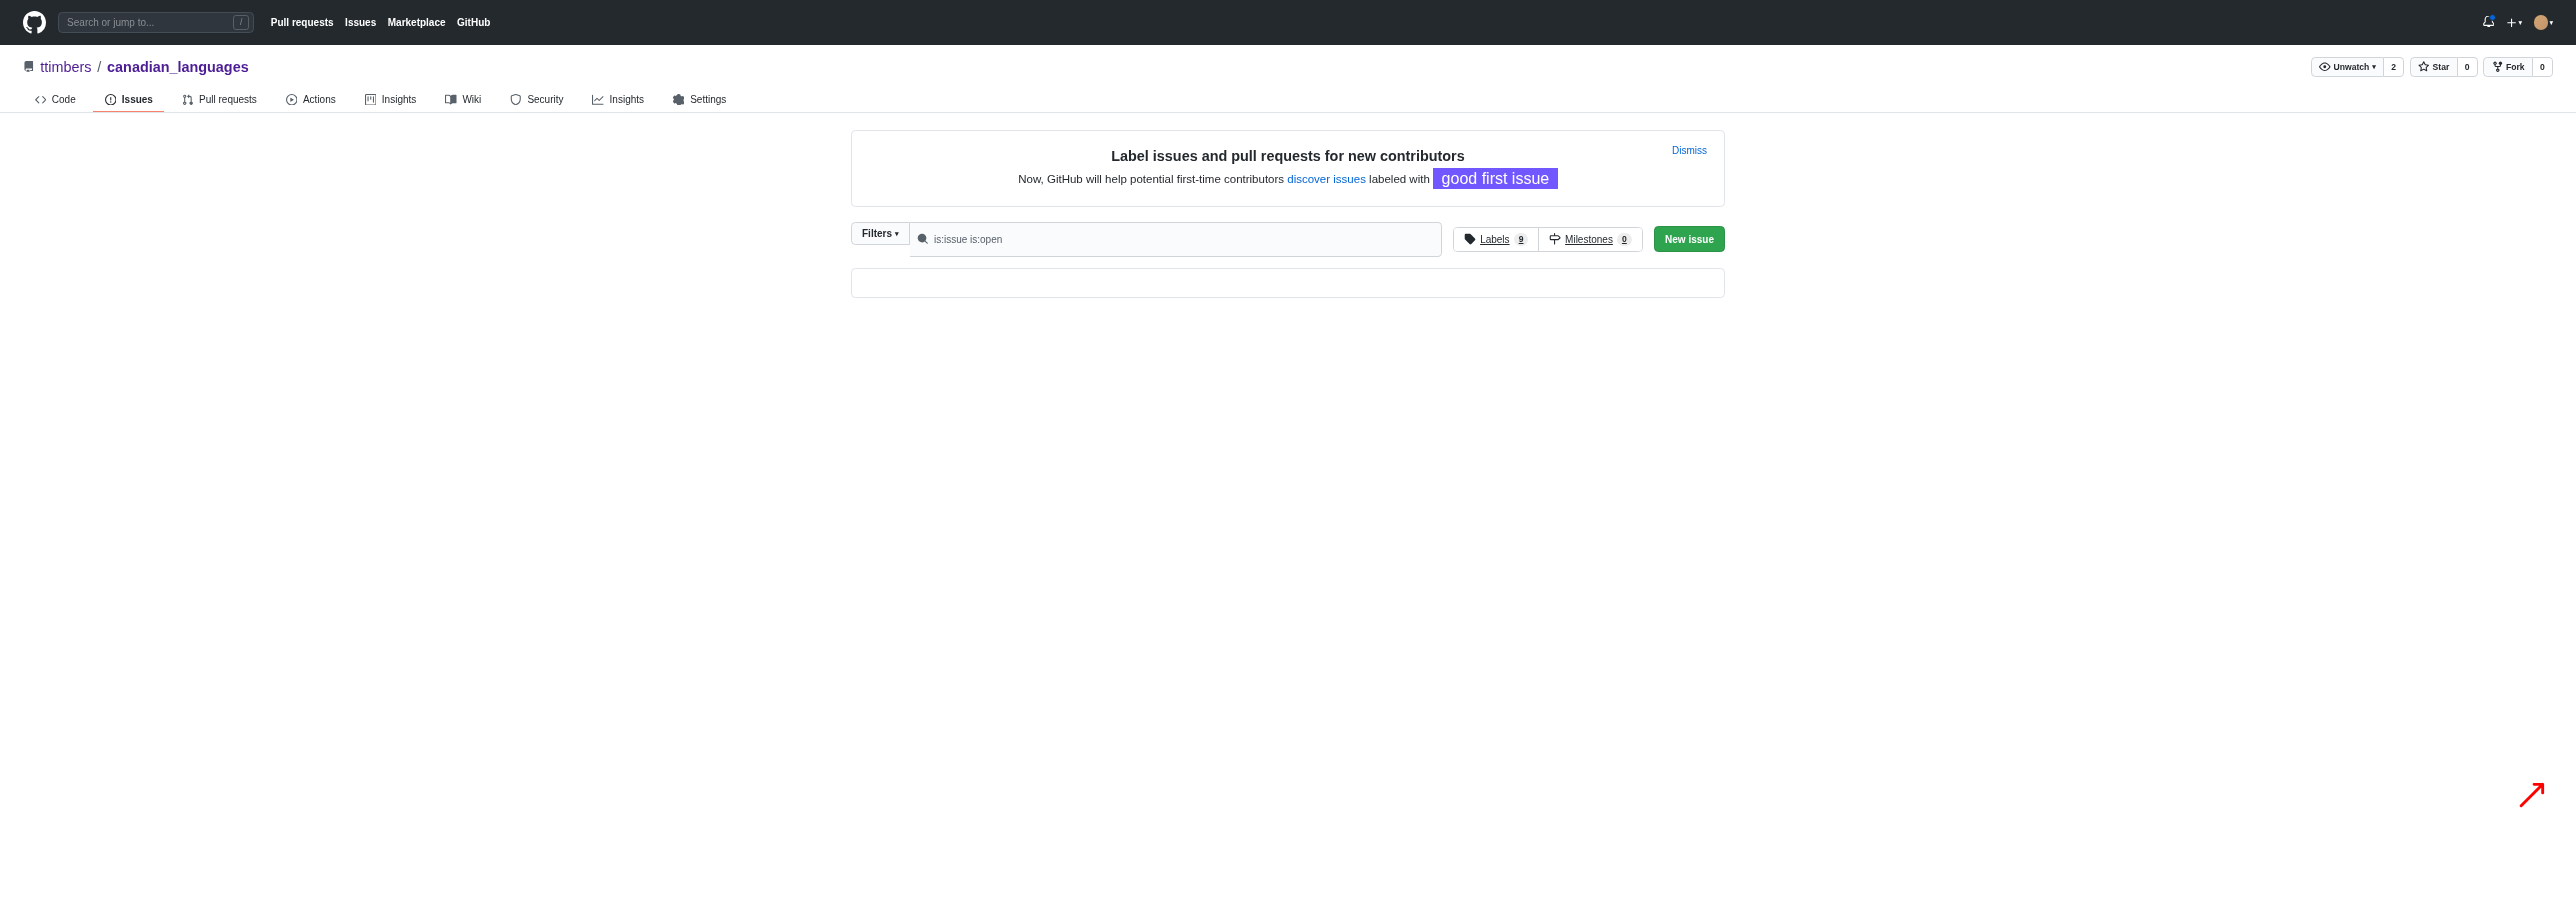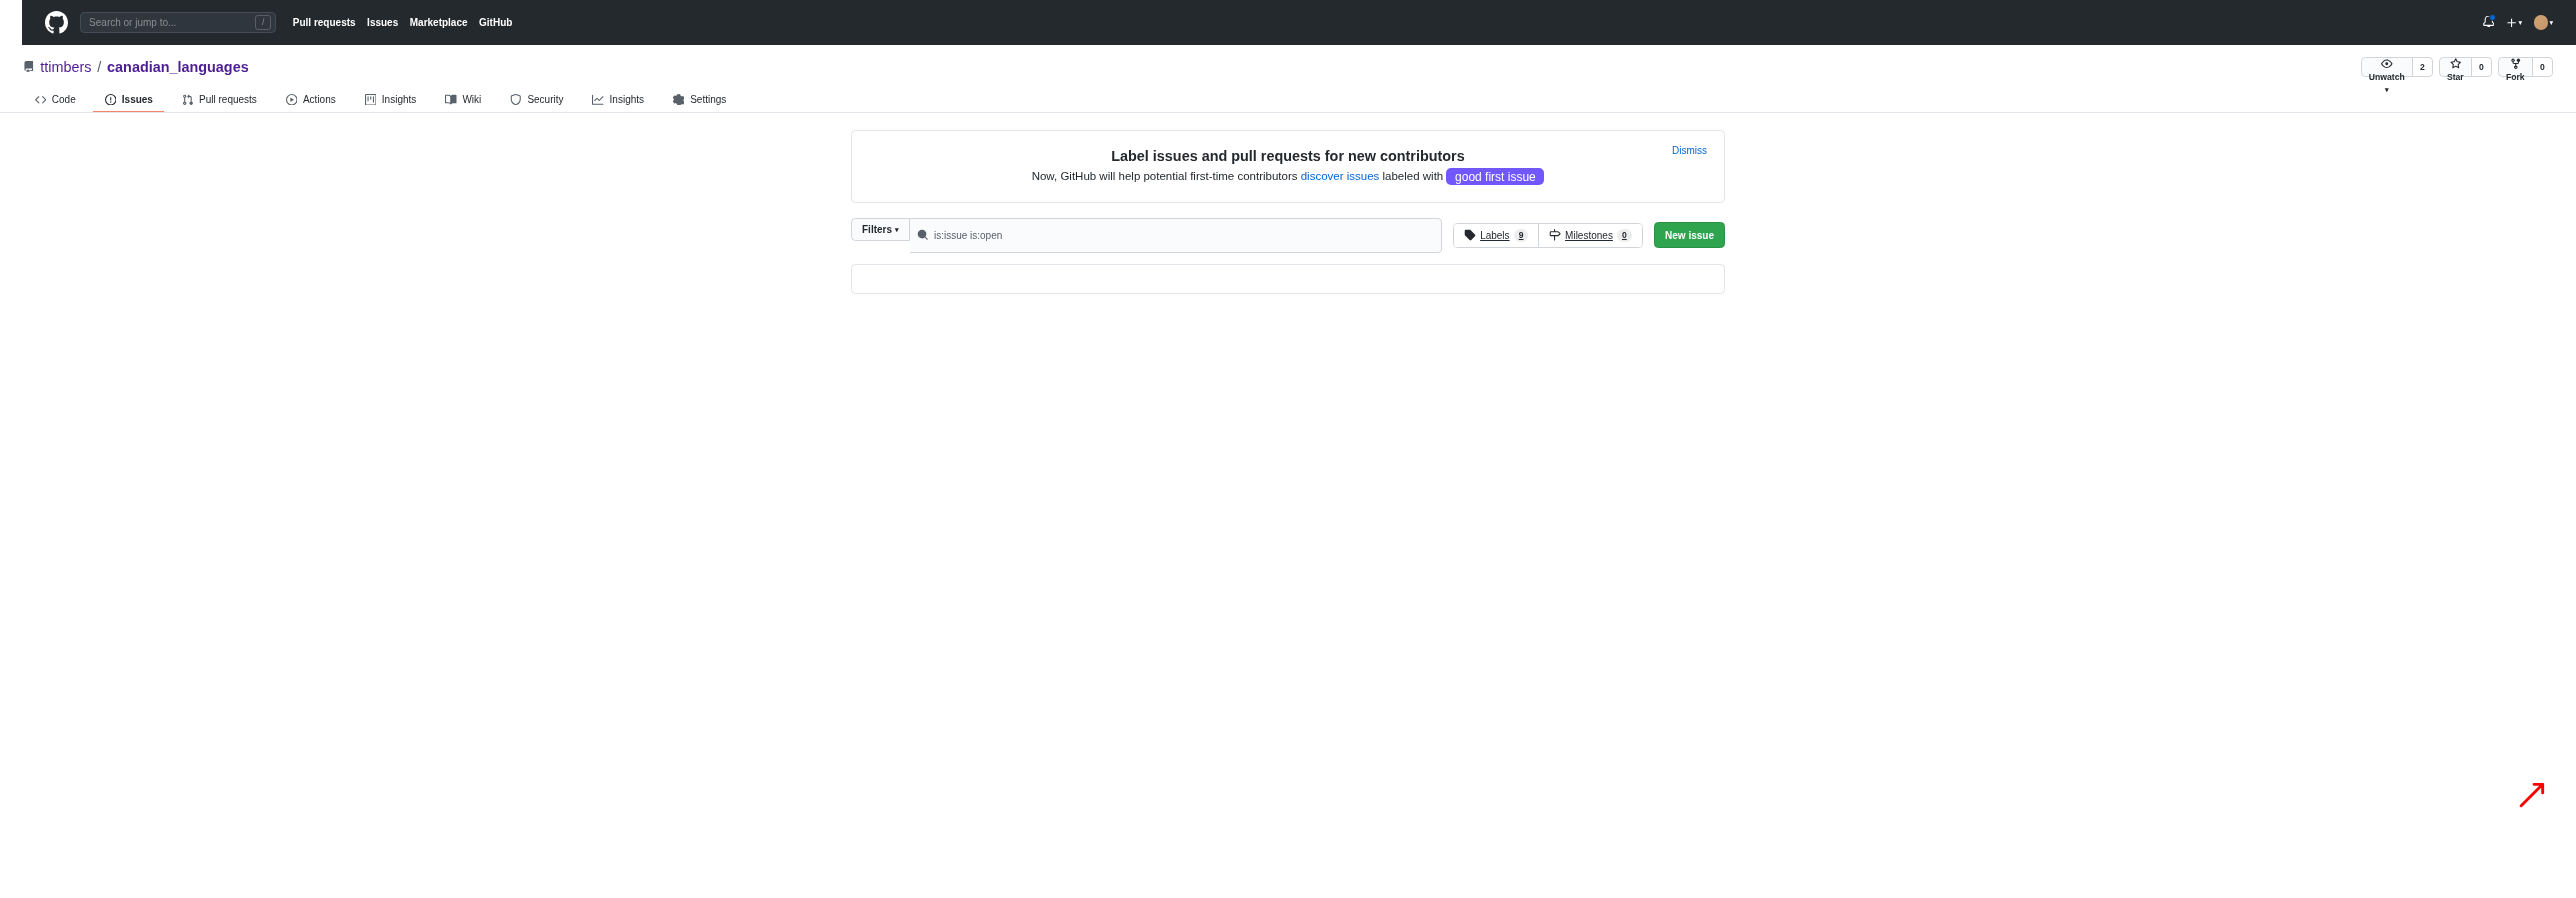--- a/index.html
+++ b/index.html
@@ -1,17 +1,17 @@
 <!DOCTYPE html>
 <html style="font-size:11.5px"><head>
 <meta charset="utf-8">
 <style>
 * { box-sizing: border-box; margin: 0; padding: 0; }
 body { font-family: -apple-system, BlinkMacSystemFont, "Segoe UI", Helvetica, Arial, sans-serif; font-size: 10px; color: #24292e; background: #fff; }
-.topbar { background: #24292e; height: 45px; display: flex; align-items: center; padding: 12px 23px; gap: 11.5px; margin-left: 22px; }
+.topbar { background: #24292e; height: 45px; display: flex; align-items: center; padding: 12px 23px; gap: 11.5px; }
 .logo-wrap { color: #fff; display: flex; align-items: center; }
 .search-wrap { position: relative; display: flex; align-items: center; }
 .search-input { width: 196px; height: 21.6px; background: #2f363d; border: 0.7px solid #444d56; border-radius: 4.3px; padding: 0 8.6px; color: #fff; font-size: 10px; outline: none; }
 .search-input::placeholder { color: #8a8f94; }
 .slash { position: absolute; right: 4.3px; width: 16px; height: 14.4px; border: 0.7px solid #5a5f66; border-radius: 2.9px; display: flex; align-items: center; justify-content: center; font-size: 8.6px; color: #8a8f94; pointer-events: none; }
 .nav-links { display: flex; gap: 11.5px; margin-left: 5.8px; }
 .nav-links a { color: #fff; font-weight: 600; font-size: 10px; text-decoration: none; cursor: pointer; }
 .top-spacer { flex: 1; }
 .top-icons { display: flex; align-items: center; gap: 11.5px; color: #fff; }
 .bell-wrap { position: relative; cursor: pointer; }
@@ -21,33 +21,33 @@
 .avatar { width: 14.4px; height: 14.4px; border-radius: 50%; background: linear-gradient(135deg,#d4a574,#c2956a); cursor: pointer; }
 .repo-head { background: #fff; border-bottom: 0.7px solid #e1e4e8; padding: 11.5px 23px 0; }
 .repo-title-row { display: flex; align-items: center; justify-content: space-between; flex-wrap: wrap; gap: 5.8px; margin-bottom: 11.5px; }
 .repo-title { display: flex; align-items: center; gap: 5.8px; font-size: 14.4px; }
 .repo-title a { color: #4c1d95; text-decoration: none; cursor: pointer; }
 .repo-title .sep { color: #586069; }
 .repo-title .name { font-weight: 600; }
 .repo-actions { display: flex; gap: 5.8px; }
 .btn-group { display: flex; }
 .btn-sm { display: flex; align-items: center; gap: 2.9px; height: 20px; padding: 0 7.2px; font-size: 8.6px; font-weight: 600; color: #24292e; background: #fafbfc; border: 0.7px solid #d1d5da; cursor: pointer; }
-.btn-sm:first-child { border-radius: 4.3px 0 0 4.3px; flex-direction: column; }
+.btn-sm:first-child { border-radius: 4.3px 0 0 4.3px; }
 .count-sm { display: flex; align-items: center; height: 20px; padding: 0 7.2px; font-size: 8.6px; font-weight: 600; color: #24292e; background: #fff; border: 0.7px solid #d1d5da; border-left: none; border-radius: 0 4.3px 4.3px 0; }
 .tabs { display: flex; gap: 5.8px; }
 .tab { display: flex; align-items: center; gap: 5.8px; padding: 5.8px 11.5px; font-size: 10px; color: #24292e; border-bottom: 1.4px solid transparent; cursor: pointer; }
 .tab svg { color: #586069; }
 .tab.selected { border-bottom-color: #f9826c; font-weight: 600; }
 .tab.selected svg { color: #24292e; }
 .main { max-width: 920px; margin: 0 auto; padding: 17px 23px; }
 .banner { border: 0.7px solid #e1e4e8; border-radius: 4.3px; padding: 17px 23px; position: relative; margin-bottom: 14.4px; }
 .banner-title { font-size: 14.4px; font-weight: 600; text-align: center; margin-bottom: 4.3px; }
 .banner-sub { text-align: center; font-size: 11.5px; color: #24292e; }
 .banner-sub a { color: #0366d6; text-decoration: none; cursor: pointer; }
-.label-pill { display: inline-block; background: #7057ff; color: #fff; padding: 1.4px 8.6px; border-radius: 5px; font-size: 12px; font-weight: 500; }
+.label-pill { display: inline-block; background: #7057ff; color: #fff; padding: 1.4px 8.6px; border-radius: 0; font-size: 16px; font-weight: 500; }
 .dismiss { position: absolute; top: 14.4px; right: 17px; color: #0366d6; font-size: 10px; cursor: pointer; }
 .toolbar { display: flex; align-items: center; gap: 11.5px; margin-bottom: 11.5px; }
 .filters-group { display: flex; flex: 1; }
 .filters-btn { display: flex; align-items: center; gap: 2.9px; height: 23px; padding: 0 10px; font-size: 10px; font-weight: 600; color: #24292e; background: #fafbfc; border: 0.7px solid #d1d5da; border-radius: 4.3px 0 0 4.3px; cursor: pointer; }
 .search-issues-wrap { flex: 1; position: relative; display: flex; align-items: center; }
 .search-issues { flex: 1; height: 35px; background: #fafbfc; border: 0.7px solid #d1d5da; border-left: none; border-radius: 0 4.3px 4.3px 0; padding: 0 8.6px 0 24.4px; font-size: 10px; color: #586069; outline: none; }
 .search-icon-abs { position: absolute; left: 7.2px; color: #586069; pointer-events: none; }
 .lm-group { display: flex; border: 0.7px solid #d1d5da; border-radius: 4.3px; overflow: hidden; text-decoration: underline; }
 .lm-btn { display: flex; align-items: center; gap: 4.3px; height: 23px; padding: 0 10px; font-size: 10px; font-weight: 500; color: #24292e; background: #fff; cursor: pointer; }
 .lm-btn + .lm-btn { border-left: 0.7px solid #d1d5da; }

